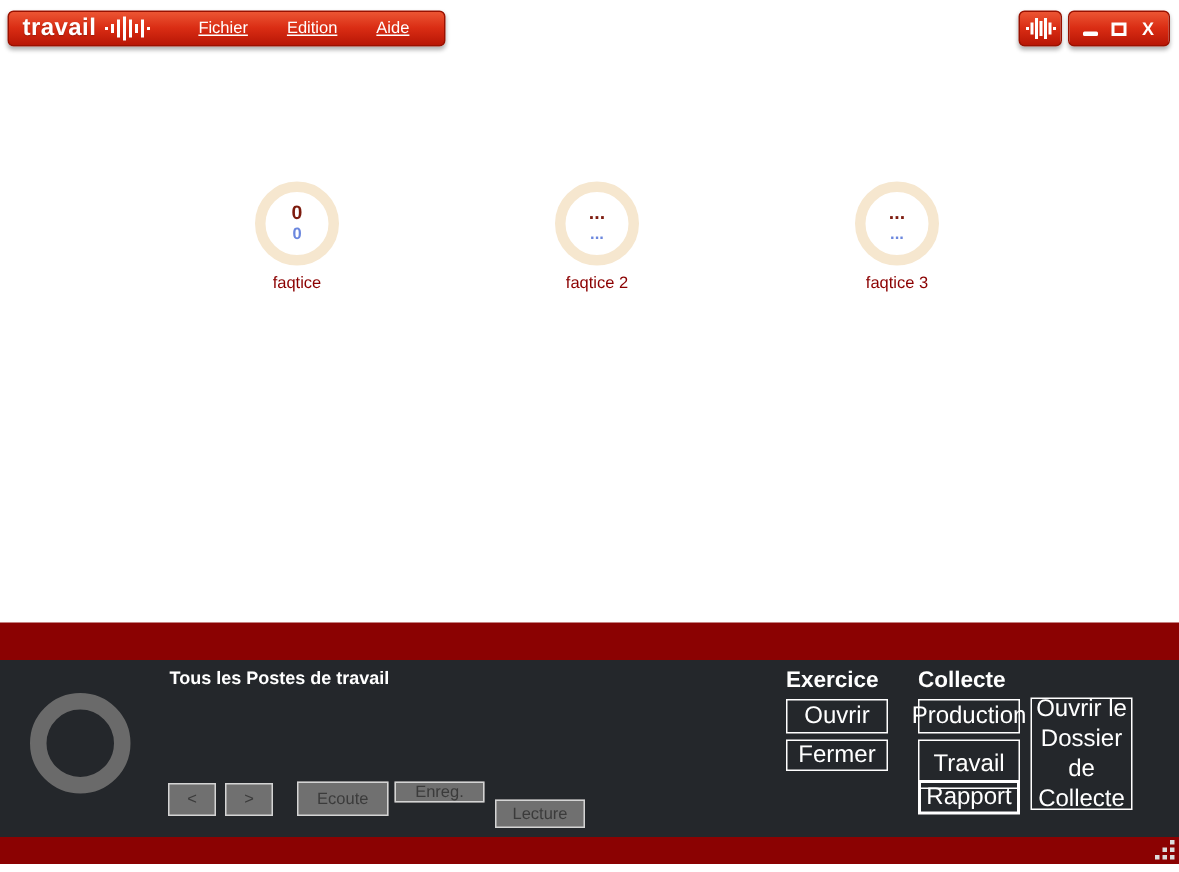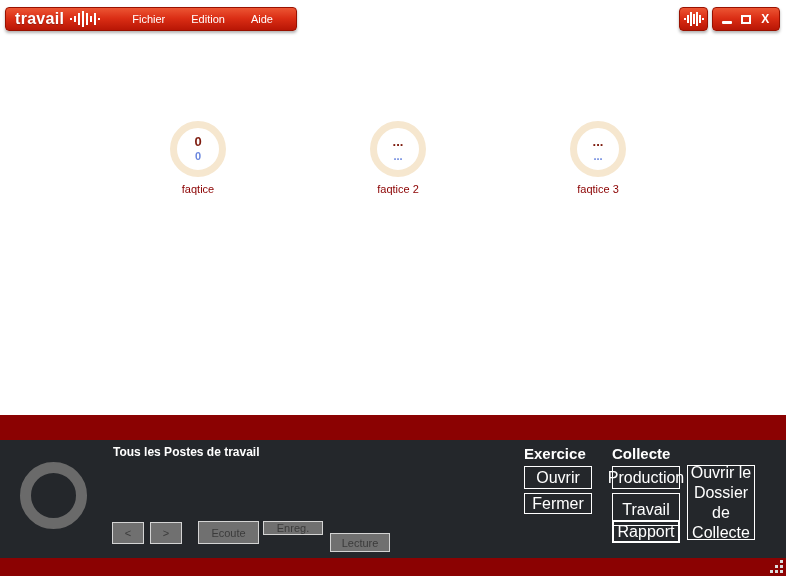--- a/index.html
+++ b/index.html
@@ -25,21 +25,21 @@
   }
   .logo {
     color: #fff; font-weight: bold; font-size: 16px;
     letter-spacing: 0.3px; line-height: 1;
     text-shadow: 0 1px 1px rgba(0,0,0,0.25);
   }
   .wave-icon { margin-left: 5px; display: flex; align-items: center; }
   .menus { display: flex; margin-left: 16px; }
   .menu-item {
     color: #ffffff; font-size: 11px;
-    padding: 11px 13px; cursor: default; white-space: nowrap;
+    padding: 11px 13px; cursor: default; white-space: nowrap; text-decoration: underline;
   }
 
   
   .audio-btn {
     position: absolute; left: 679px; top: 7px;
     width: 29px; height: 24px;
     background: linear-gradient(180deg, #ec5533 0%, #da2d14 48%, #b81605 100%);
     border: 1px solid #991100; border-radius: 4px;
     box-shadow: 0 2px 3px rgba(0,0,0,0.30);
     display: flex; align-items: center; justify-content: center;

